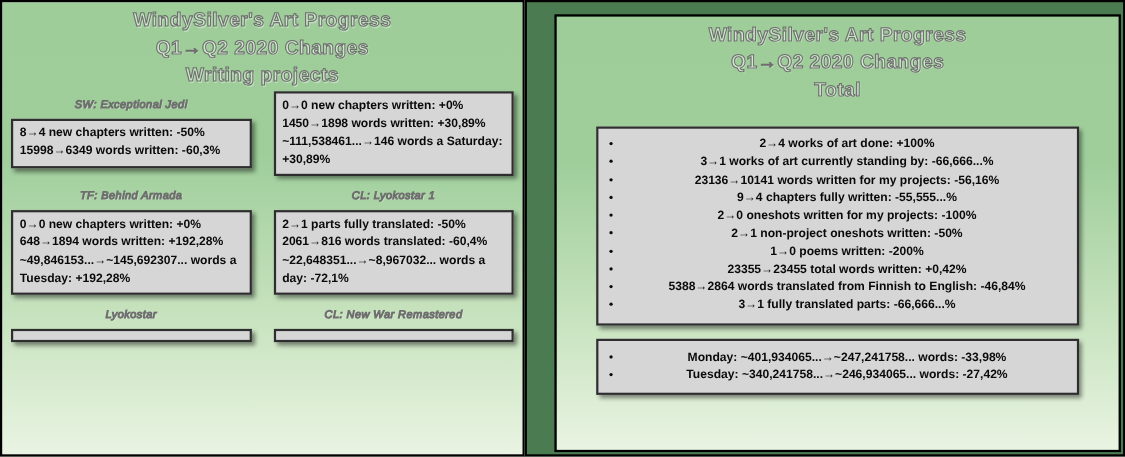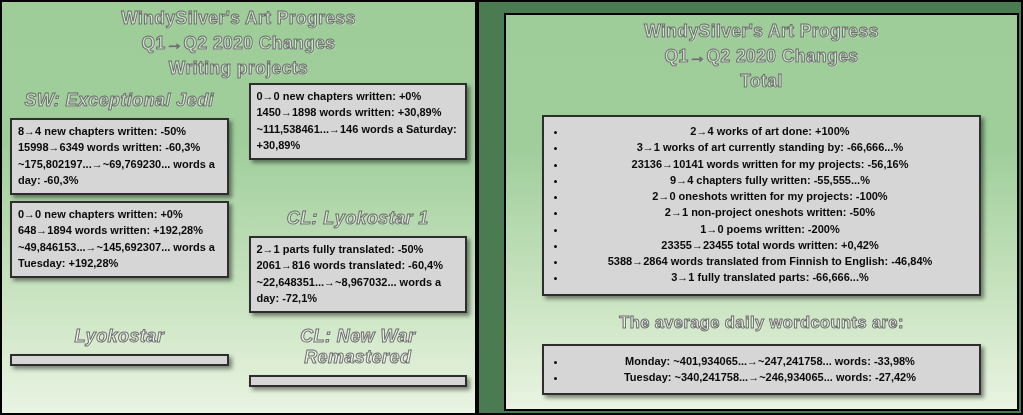--- a/index.html
+++ b/index.html
@@ -32,21 +32,21 @@
     text-align:center;font-weight:bold;font-size:17.5px;line-height:25px;
     padding-top:4px;
   }
   .sections-grid{
     display:grid;grid-template-columns:1fr 1fr;column-gap:20px;
     padding:2px 8px 0 8px;
   }
   .section{margin-bottom:6px;}
   .section-heading{
     margin:7px 0 7px;text-align:center;
-    font-style:italic;font-weight:bold;font-size:18px;
+    font-style:italic;font-weight:normal;font-size:10px;
   }
   .stat-box{
     background:#d6d6d6;border:2px solid #2e2e2e;box-sizing:border-box;
     box-shadow:3px 3px 4px rgba(0,0,0,0.45);
     padding:3px 6px 5px 6px;
     font-size:11px;line-height:1.48;color:#0a0a0a;font-weight:bold;
   }
   .stat-line{white-space:normal;}
   
   .totals-box{width:86%;margin:21px auto 0;padding:6px 8px 8px 6px;}
@@ -69,33 +69,33 @@
       <div>Writing projects</div>
     </div>
 
     <div class="sections-grid">
 
       <div class="section">
         <h3 class="section-heading outlined">SW: Exceptional Jedi</h3>
         <div class="stat-box">
           <div class="stat-line">8→4 new chapters written: -50%</div>
           <div class="stat-line">15998→6349 words written: -60,3%</div>
-          <div class="stat-line">~175,802197...→~69,769230... words a day: -60,3%</div>
         </div>
       </div>
 
       <div class="section">
         <div class="stat-box">
           <div class="stat-line">0→0 new chapters written: +0%</div>
           <div class="stat-line">1450→1898 words written: +30,89%</div>
           <div class="stat-line">~111,538461...→146 words a Saturday: +30,89%</div>
         </div>
       </div>
 
       <div class="section">
+        <h3 class="section-heading outlined">TF: Behind Armada</h3>
         <div class="stat-box">
           <div class="stat-line">0→0 new chapters written: +0%</div>
           <div class="stat-line">648→1894 words written: +192,28%</div>
           <div class="stat-line">~49,846153...→~145,692307... words a Tuesday: +192,28%</div>
         </div>
       </div>
 
       <div class="section">
         <h3 class="section-heading outlined">CL: Lyokostar 1</h3>
         <div class="stat-box">
@@ -143,21 +143,20 @@
           <li>9→4 chapters fully written: -55,555...%</li>
           <li>2→0 oneshots written for my projects: -100%</li>
           <li>2→1 non-project oneshots written: -50%</li>
           <li>1→0 poems written: -200%</li>
           <li>23355→23455 total words written: +0,42%</li>
           <li>5388→2864 words translated from Finnish to English: -46,84%</li>
           <li>3→1 fully translated parts: -66,666...%</li>
         </ul>
       </div>
 
-      <h3 class="daily-heading outlined">The average daily wordcounts are:</h3>
 
       <div class="stat-box daily-box">
         <ul class="bullet-list">
           <li>Monday: ~401,934065...→~247,241758... words: -33,98%</li>
           <li>Tuesday: ~340,241758...→~246,934065... words: -27,42%</li>
 
         </ul>
 
       </div>
 

